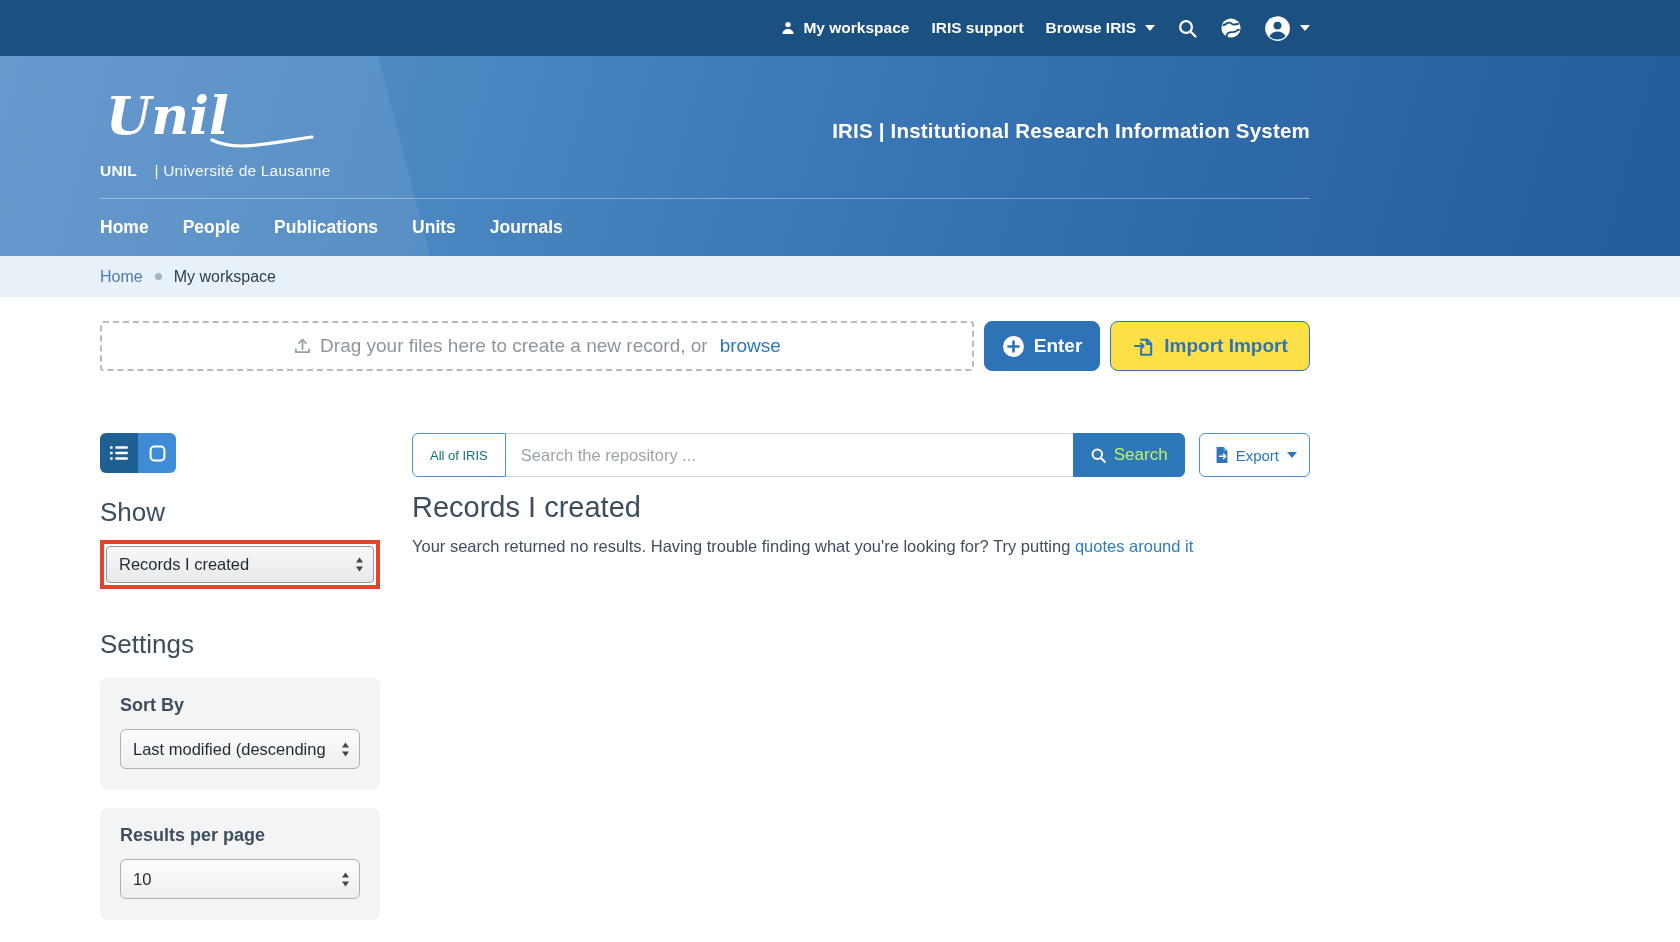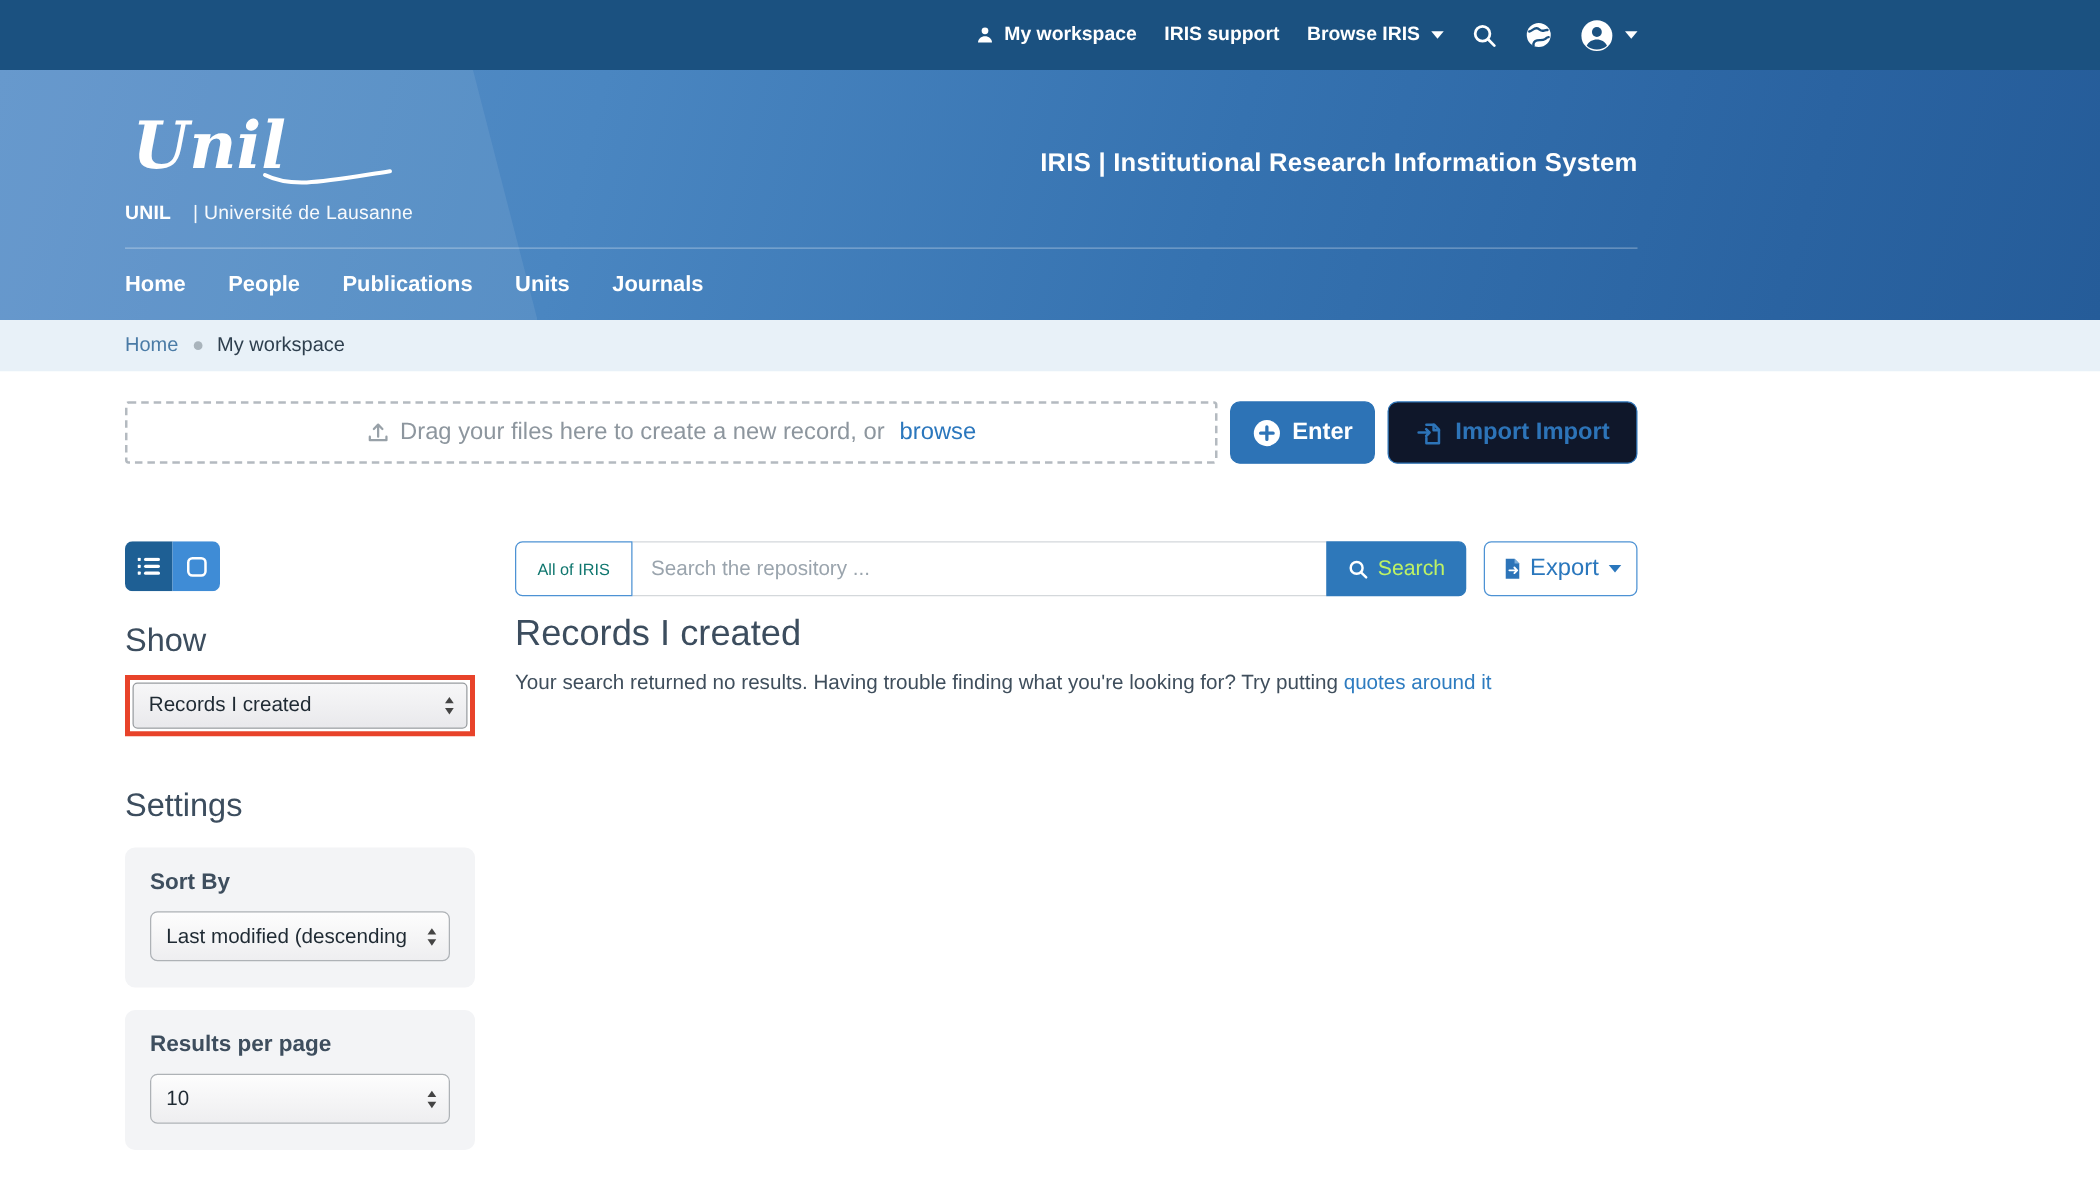--- a/index.html
+++ b/index.html
@@ -56,21 +56,21 @@
   
   .upload-row { display: flex; margin-top: 24px; height: 50px; gap: 10px; }
   .dropzone {
     flex: 1; border: 2px dashed #b4bac0; border-radius: 3px;
     display: flex; align-items: center; justify-content: center; gap: 8px;
     color: #8d969e; font-size: 19px; cursor: pointer; background: #fff;
   }
   .dropzone a { color: #2b77bd; text-decoration: none; margin-left: 4px; cursor: pointer; }
   .btn { display: flex; align-items: center; justify-content: center; gap: 9px; border-radius: 8px; font-size: 19px; font-weight: 600; cursor: pointer; }
   .btn-enter { width: 116px; background: #2d73b6; border: 1px solid #2d73b6; color: #fff; }
-  .btn-import { width: 200px; background: #0f172a; border: 1px solid #2d74b8; color: #2d74b8; }
+  .btn-import { width: 200px; background: #fde047; border: 1px solid #2d74b8; color: #2d74b8; }
 
   
   .content-row { display: flex; margin-top: 62px; align-items: flex-start; }
   .sidebar { width: 280px; margin-right: 32px; flex-shrink: 0; }
   .results-col { flex: 1; min-width: 0; }
 
   
   .view-toggle { display: flex; height: 40px; width: 76px; border-radius: 6px; overflow: hidden; }
   .vt-btn { flex: 1; display: flex; align-items: center; justify-content: center; border: none; cursor: pointer; }
   .vt-list { background: #1e5f94; }
@@ -104,21 +104,21 @@
     flex: 1; border: 1px solid #d4d8db; border-left: none; border-right: none;
     font-size: 16.5px; padding: 0 15px; color: #333; outline: none; min-width: 0;
     font-family: "Liberation Sans", "DejaVu Sans", sans-serif;
   }
   .search-input::placeholder { color: #9aa4ad; }
   .search-btn {
     background: #2e78ba; border: 1px solid #2e78ba; color: #bef264; font-size: 17px;
     border-radius: 0 6px 6px 0; padding: 0 16px; cursor: pointer; display: flex; align-items: center; gap: 7px; flex-shrink: 0;
   }
   .export-btn {
-    margin-left: 14px; background: #fff; border: 1px solid #4d92d4; color: #2a77bd; font-size: 19px;
+    margin-left: 14px; background: #fff; border: 1px solid #4d92d4; color: #2a77bd; font-size: 15px;
     border-radius: 6px; padding: 0 12px; cursor: pointer; display: flex; align-items: center; gap: 4px; flex-shrink: 0;
   }
   .export-btn .caret-down { border-top-color: #2a77bd; margin-left: 4px; }
 
   .results-title { margin-top: 14px; font-size: 29px; font-weight: 500; color: #3c4d5e; }
   .results-msg { margin-top: 13px; font-size: 16.5px; color: #3f4e5c; }
   .results-msg a { color: #2e7cc0; text-decoration: none; cursor: pointer; }
 
   svg { display: block; }
 </style>

